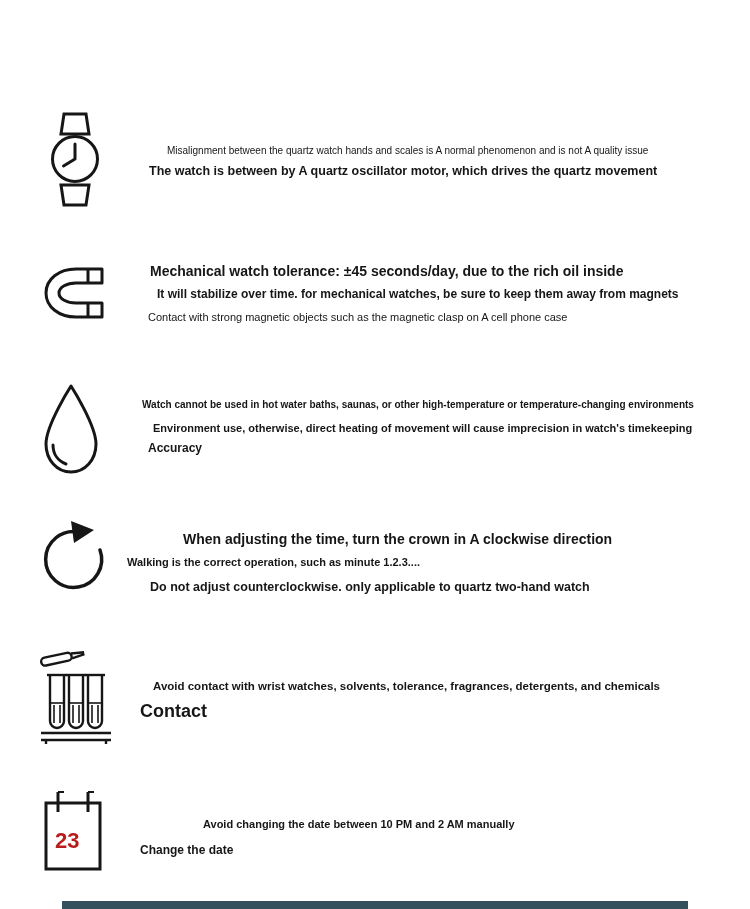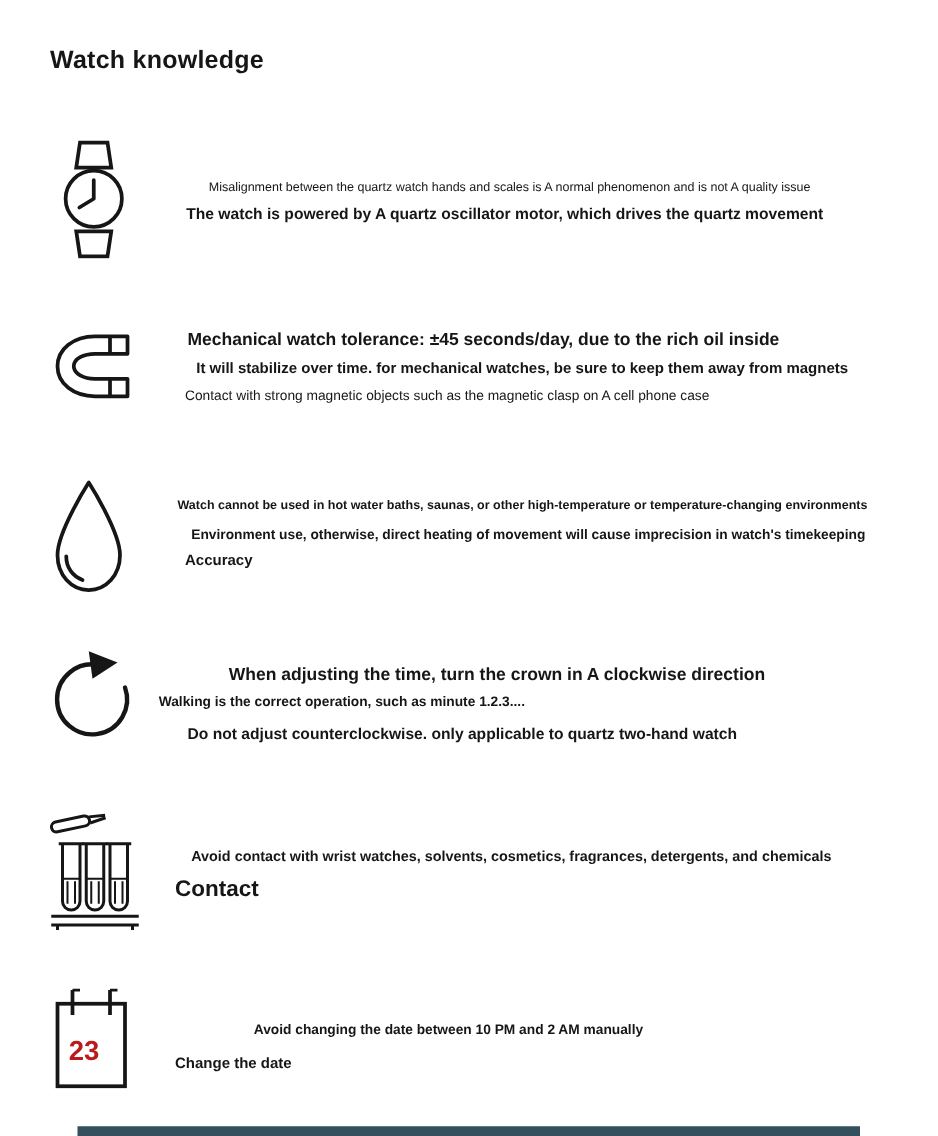--- a/index.html
+++ b/index.html
@@ -52,33 +52,32 @@
   .s6-l2{left:140px;top:843px;font-size:12px;font-weight:700;}
 
   
   .bottom-bar{position:absolute;left:62px;top:901px;width:626px;height:8px;background:#33505c;}
 </style>
 </head>
 <body>
 
 <div class="page">
 
-  <h1 class="abs page-title">Watch knowledge</h1>
 
   <section>
     <div class="icon ic-watch">
       <svg width="60" height="95" viewBox="0 0 60 95" fill="none" stroke="#161616" stroke-width="3">
         <path d="M19 2 h22 l3 20 h-28 z"></path>
         <circle cx="30" cy="47" r="22.5"></circle>
         <path d="M16 73 h28 l-3 20 h-22 z"></path>
         <path d="M30 32 V47 L18.5 54" stroke-linecap="round" stroke-linejoin="round"></path>
       </svg>
     </div>
     <p class="abs s1-l1">Misalignment between the quartz watch hands and scales is A normal phenomenon and is not A quality issue</p>
-    <p class="abs s1-l2">The watch is powered by A quartz oscillator motor, which drives the quartz movement</p>
+    <p class="abs s1-l2">The watch is between by A quartz oscillator motor, which drives the quartz movement</p>
   </section>
 
   <section>
     <div class="icon ic-magnet">
       <svg width="62" height="54" viewBox="0 0 62 54" fill="none" stroke="#161616" stroke-width="3">
         <path d="M60 3 H34 C17 3 4 13 4 27 C4 41 17 51 34 51 H60 V37 H34 C25 37 17 33 17 27 C17 21 25 17 34 17 H60 Z" stroke-linejoin="round"></path>
         <line x1="46" y1="3" x2="46" y2="17"></line>
         <line x1="46" y1="37" x2="46" y2="51"></line>
       </svg>
     </div>
@@ -138,21 +137,21 @@
             <line x1="60" y1="60" x2="60" y2="78"></line>
         </g>
         <g stroke-width="2.4">
           <line x1="3" y1="88" x2="73" y2="88"></line>
           <line x1="3" y1="95" x2="73" y2="95"></line>
           <line x1="8" y1="95" x2="8" y2="99"></line>
           <line x1="68" y1="95" x2="68" y2="99"></line>
         </g>
       </svg>
     </div>
-    <p class="abs s5-l1">Avoid contact with wrist watches, solvents, cosmetics, fragrances, detergents, and chemicals</p>
+    <p class="abs s5-l1">Avoid contact with wrist watches, solvents, tolerance, fragrances, detergents, and chemicals</p>
     <p class="abs s5-l2">Contact</p>
   </section>
 
   <section>
     <div class="icon ic-cal">
       <svg width="62" height="85" viewBox="0 0 62 85" fill="none" stroke="#161616" stroke-width="3">
         <rect x="4" y="13" width="54" height="66"></rect>
         <path d="M16 2 v20 M46 2 v20"></path>
         <path d="M16 2 h6 M46 2 h6" stroke-width="2.2"></path>
       </svg>

